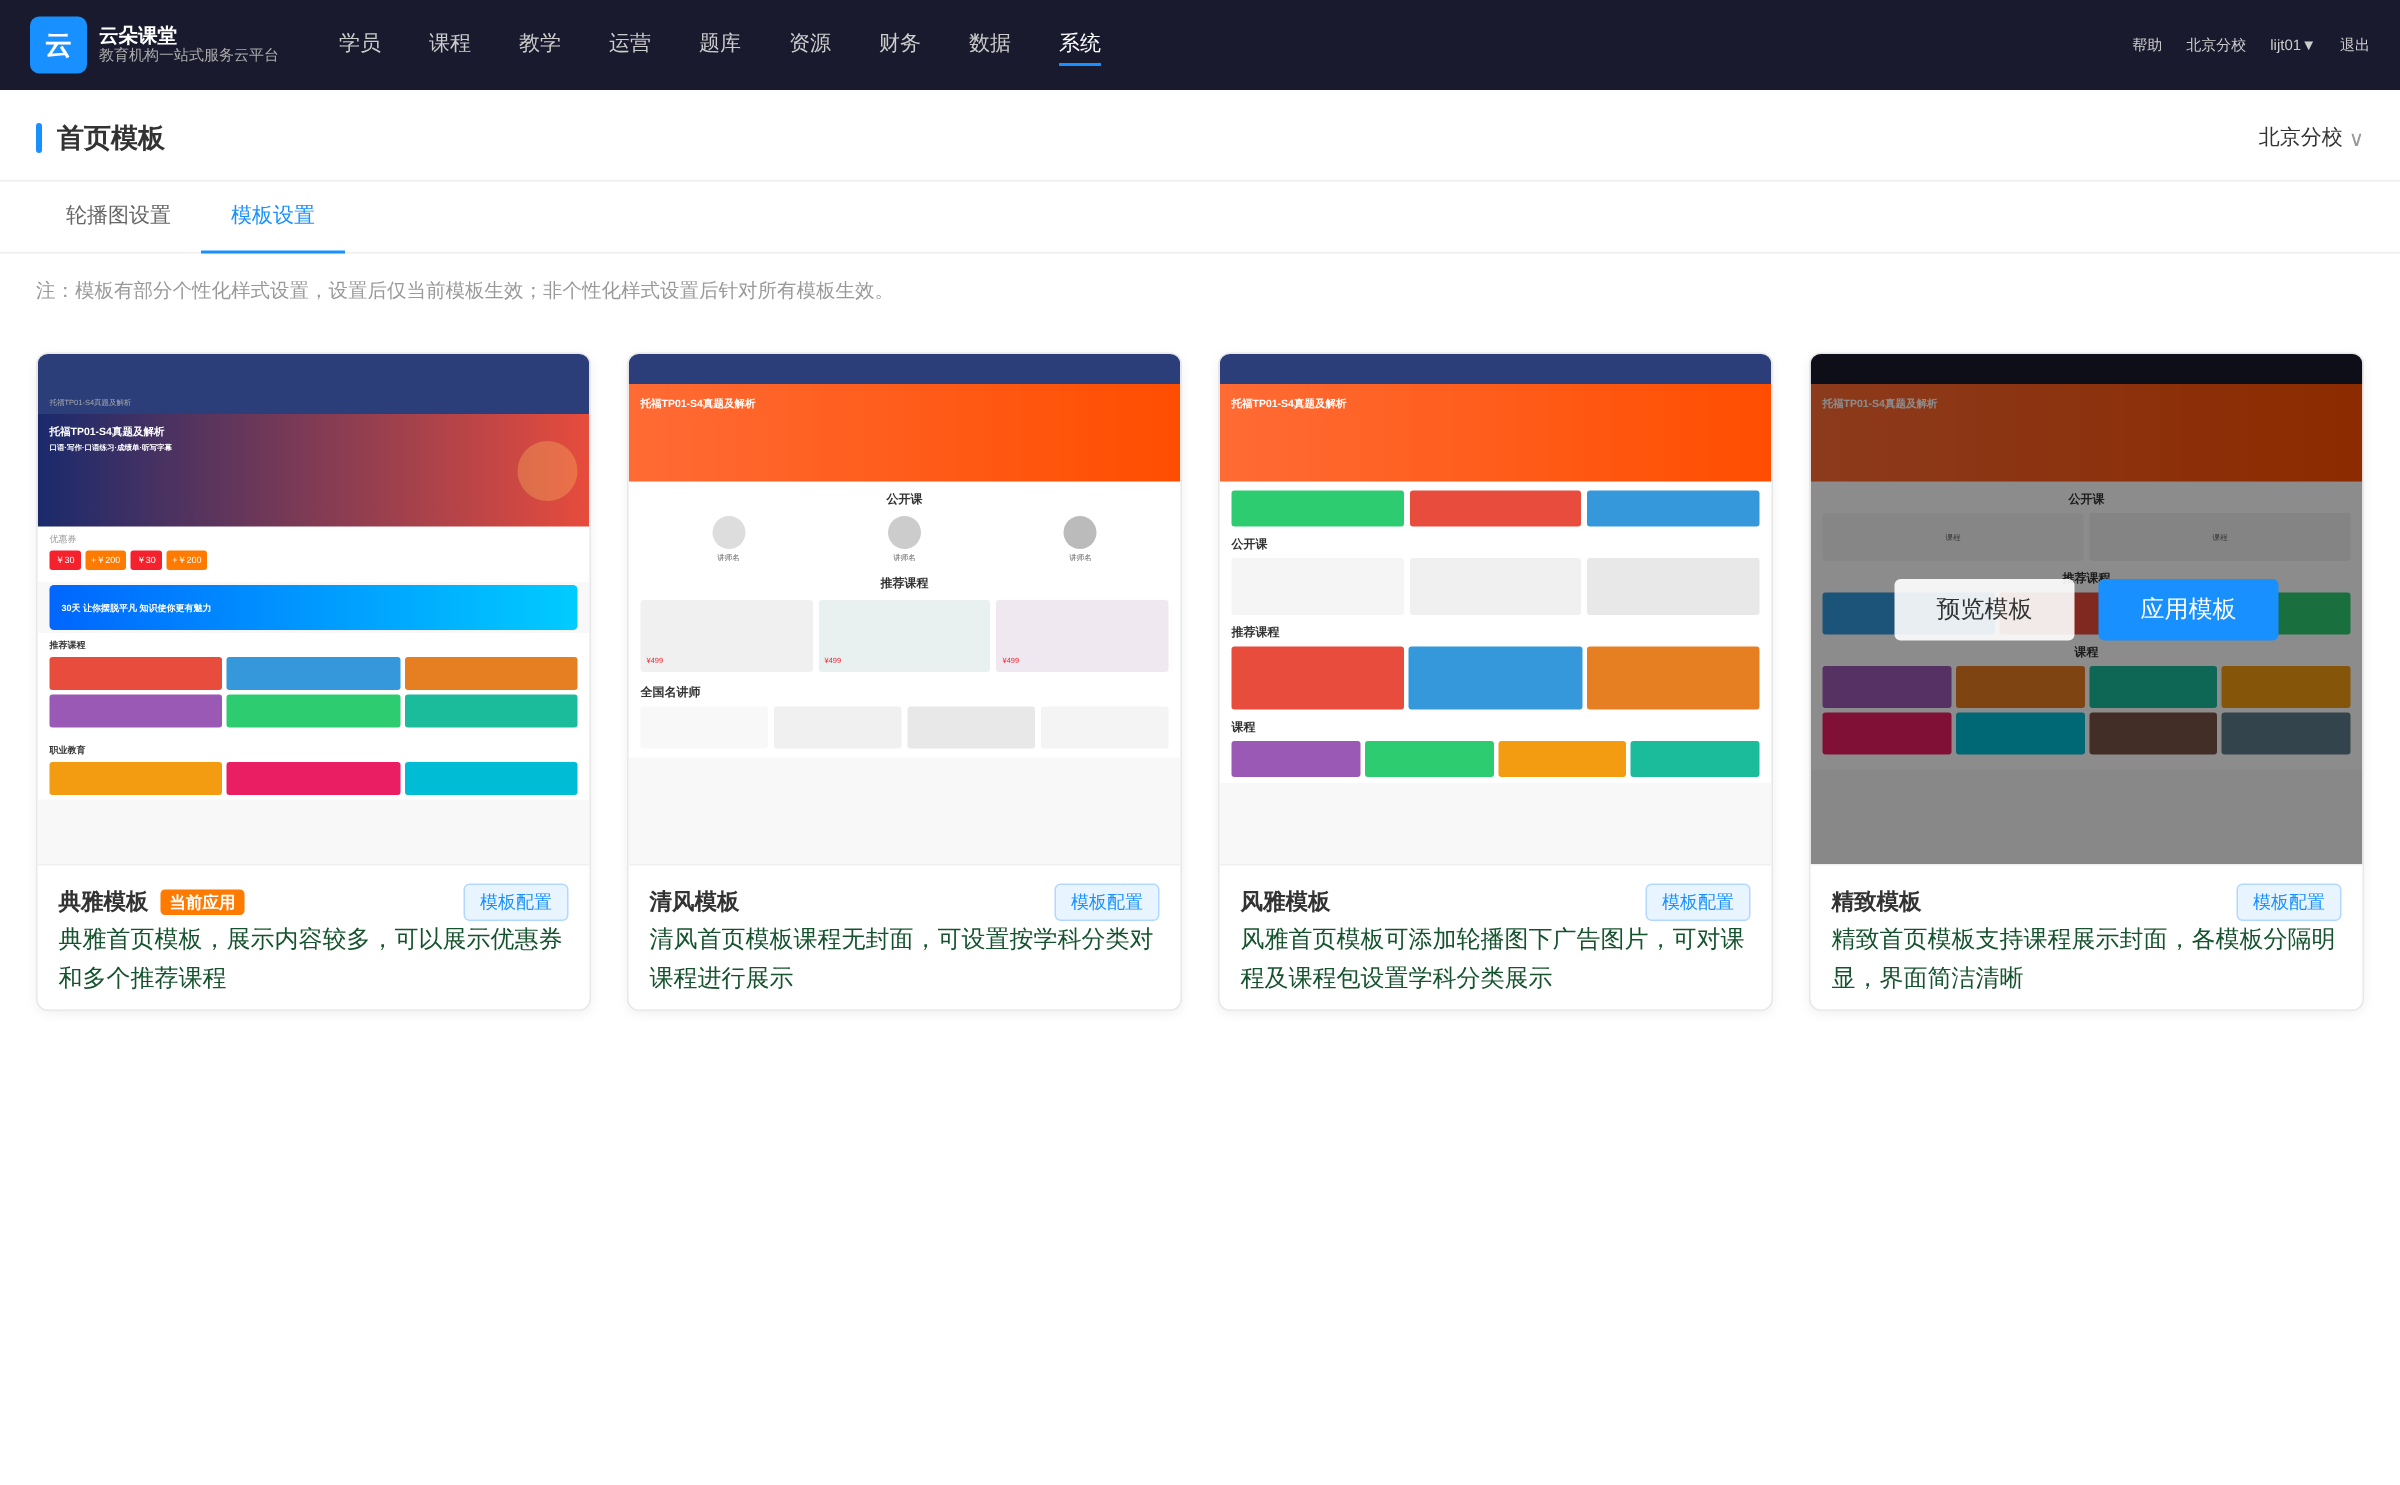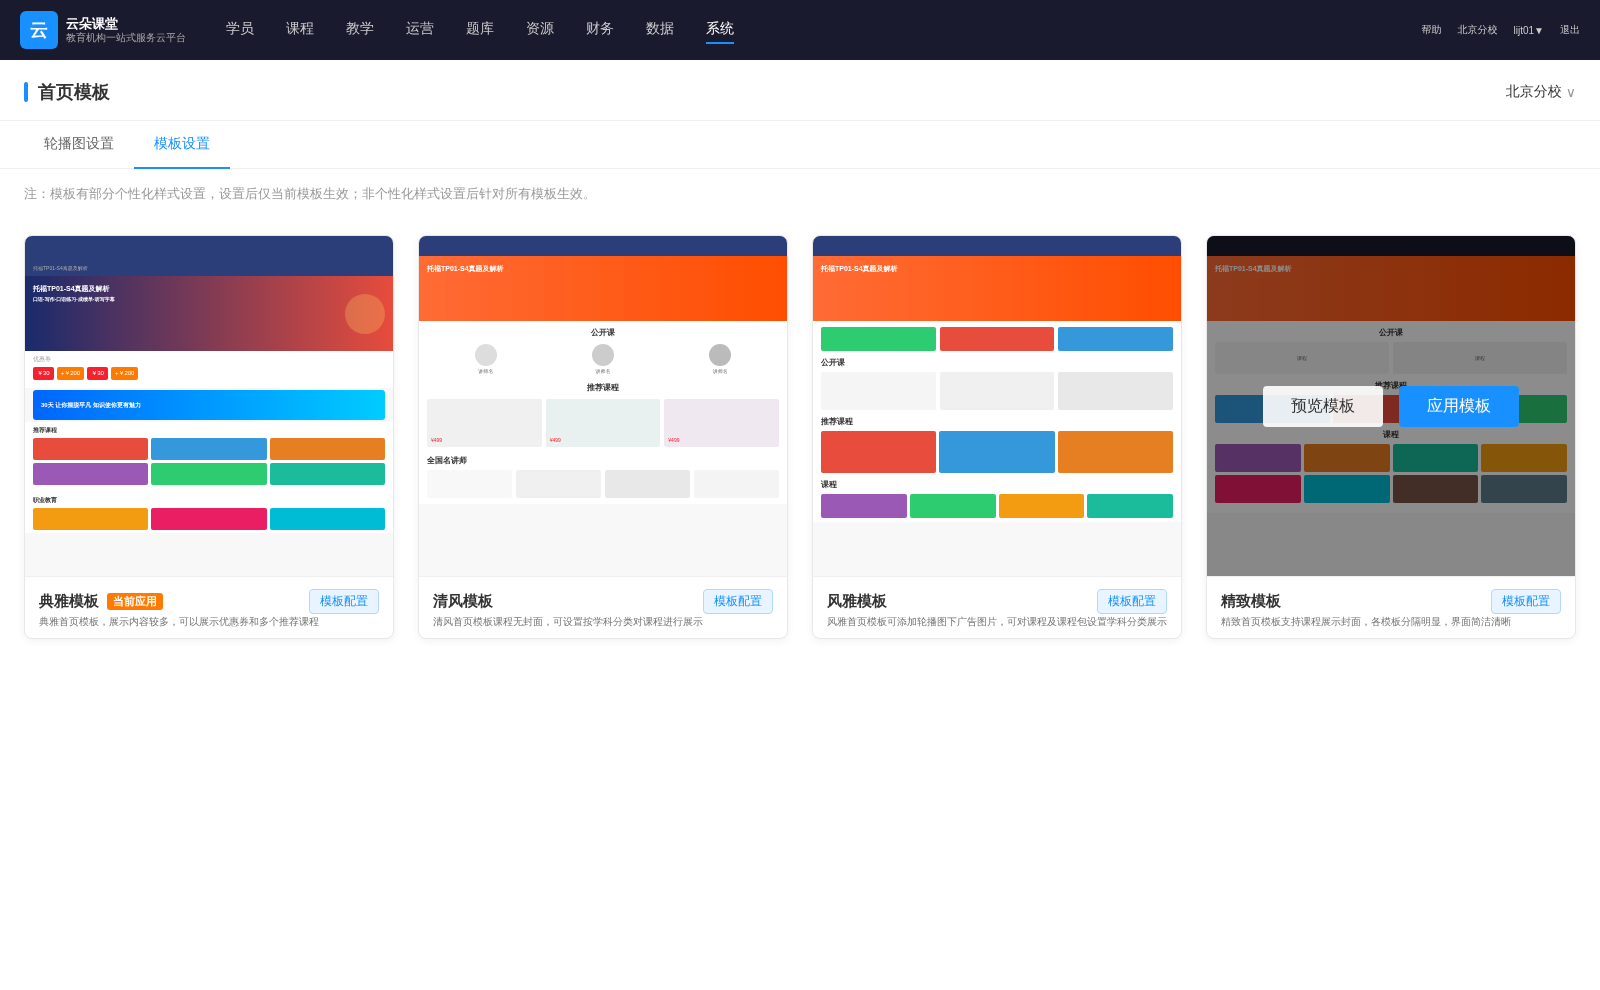--- a/index.html
+++ b/index.html
@@ -189,22 +189,22 @@
     .btn-config {
       background: #e8f4ff;
       color: #1890ff;
       border: 1px solid #b3d8ff;
       padding: 3px 10px;
       border-radius: 4px;
       font-size: 12px;
       cursor: pointer;
     }
     .template-desc {
-      color: #737373;
-      font-size: 10px;
+      color: #14532d;
+      font-size: 16px;
       line-height: 1.6;
     }
 
     
     .mock-preview {
       width: 100%;
       height: 340px;
       position: relative;
       overflow: hidden;
       background: #f8f8f8;

